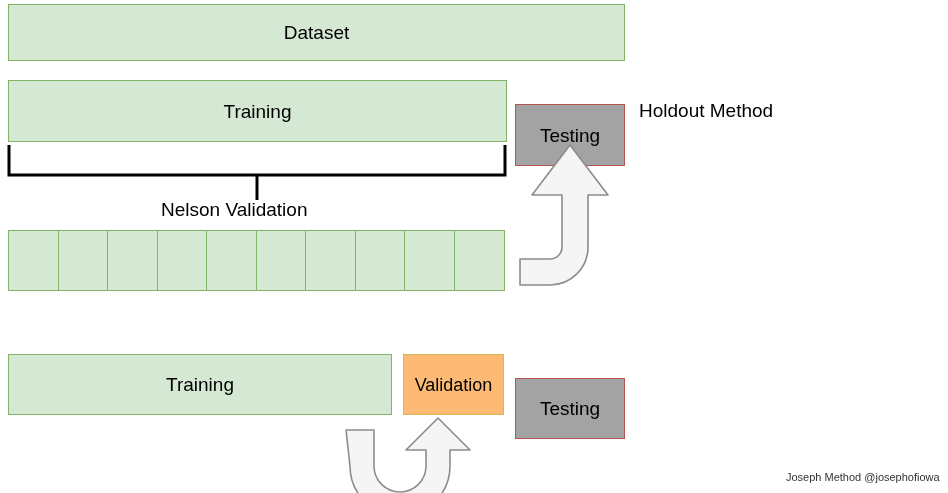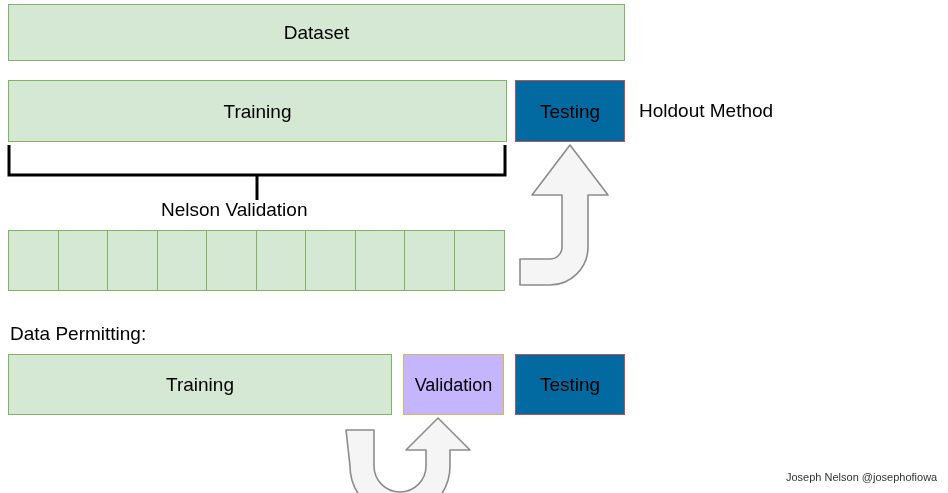--- a/index.html
+++ b/index.html
@@ -36,25 +36,26 @@
     line-height: 1;
     color: #000000;
     white-space: nowrap;
   }
 
   .green {
     background: #d5e8d4;
     border: 1.5px solid #82b366;
   }
   .red {
-    background: #0369a1;
+    background: #a3a3a3;
     border: 1.5px solid #b85450;
+    margin-top: 24px;
   }
   .yellow {
-    background: #c4b5fd;
+    background: #fdba74;
     border: 1.5px solid #d6b656;
   }
 
   
   #dataset-box {
     left: 8px;  top: 4px;   width: 617px; height: 57px;
   }
   #training-top-box {
     left: 8px;  top: 80px;  width: 499px; height: 62px;
   }
@@ -166,21 +167,20 @@
              A 38 38 0 0 1 38 142
              L 8 142
              L 8 116
              L 38 116
              A 12 12 0 0 0 50 104
              L 50 52
              L 20 52
              Z" fill="#f5f5f5" stroke="#8c8c8c" stroke-width="1.6" stroke-linejoin="round"></path>
   </svg>
 
-  <div class="label" id="data-permitting-label">Data Permitting:</div>
 
   <div class="box green" id="training-bottom-box">
     <span>Training</span>
   </div>
 
   <div class="box yellow" id="validation-box">
     <span>Validation</span>
   </div>
 
   <div class="box red" id="testing-bottom-box">
@@ -196,15 +196,15 @@
              L 90 22
              L 70 22
              L 102 -10
              L 134 22
              L 114 22
              L 114 38
              A 50 50 0 0 1 14 38
              Z" transform="translate(-4, 14)" fill="#f5f5f5" stroke="#8c8c8c" stroke-width="1.6" stroke-linejoin="round"></path>
   </svg>
 
-  <div class="label" id="credit-label">Joseph Nelson @josephofiowa</div>
+  <div class="label" id="credit-label">Joseph Method @josephofiowa</div>
 
 </div>
 
 </body></html>

